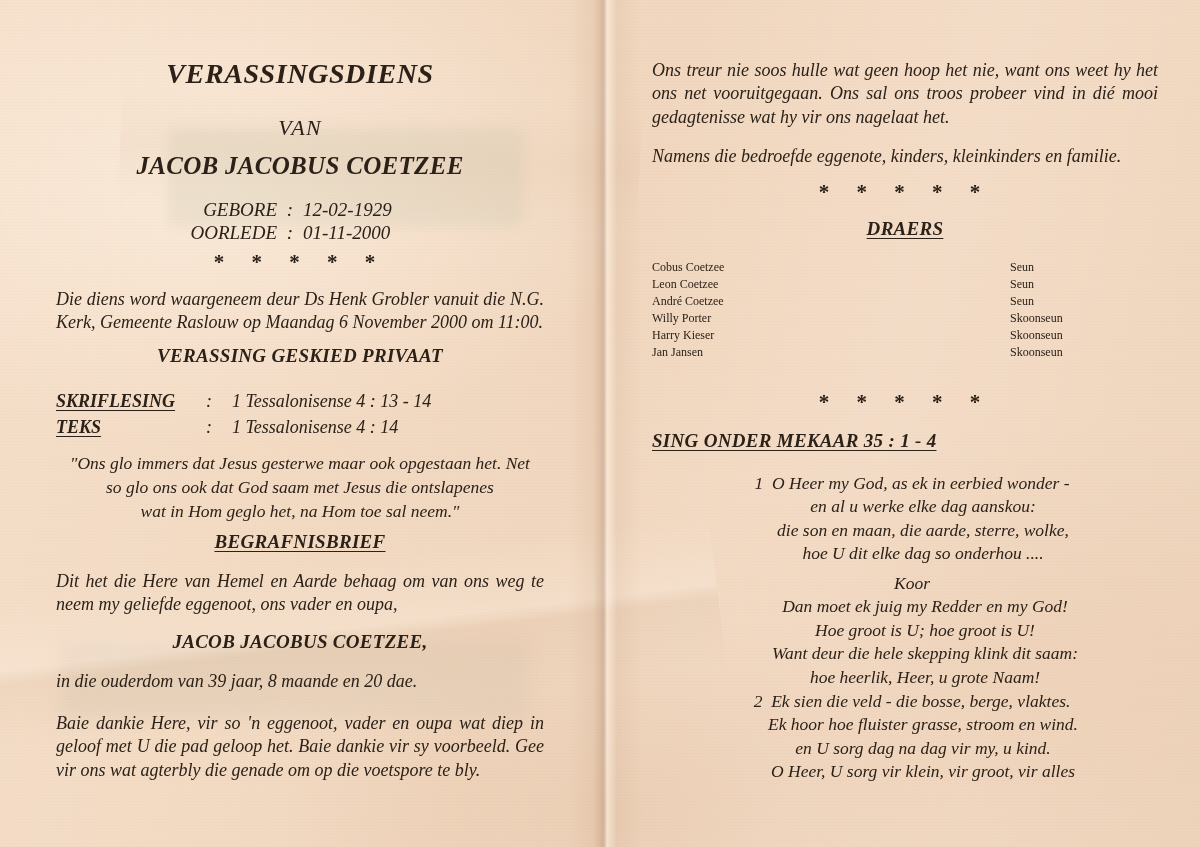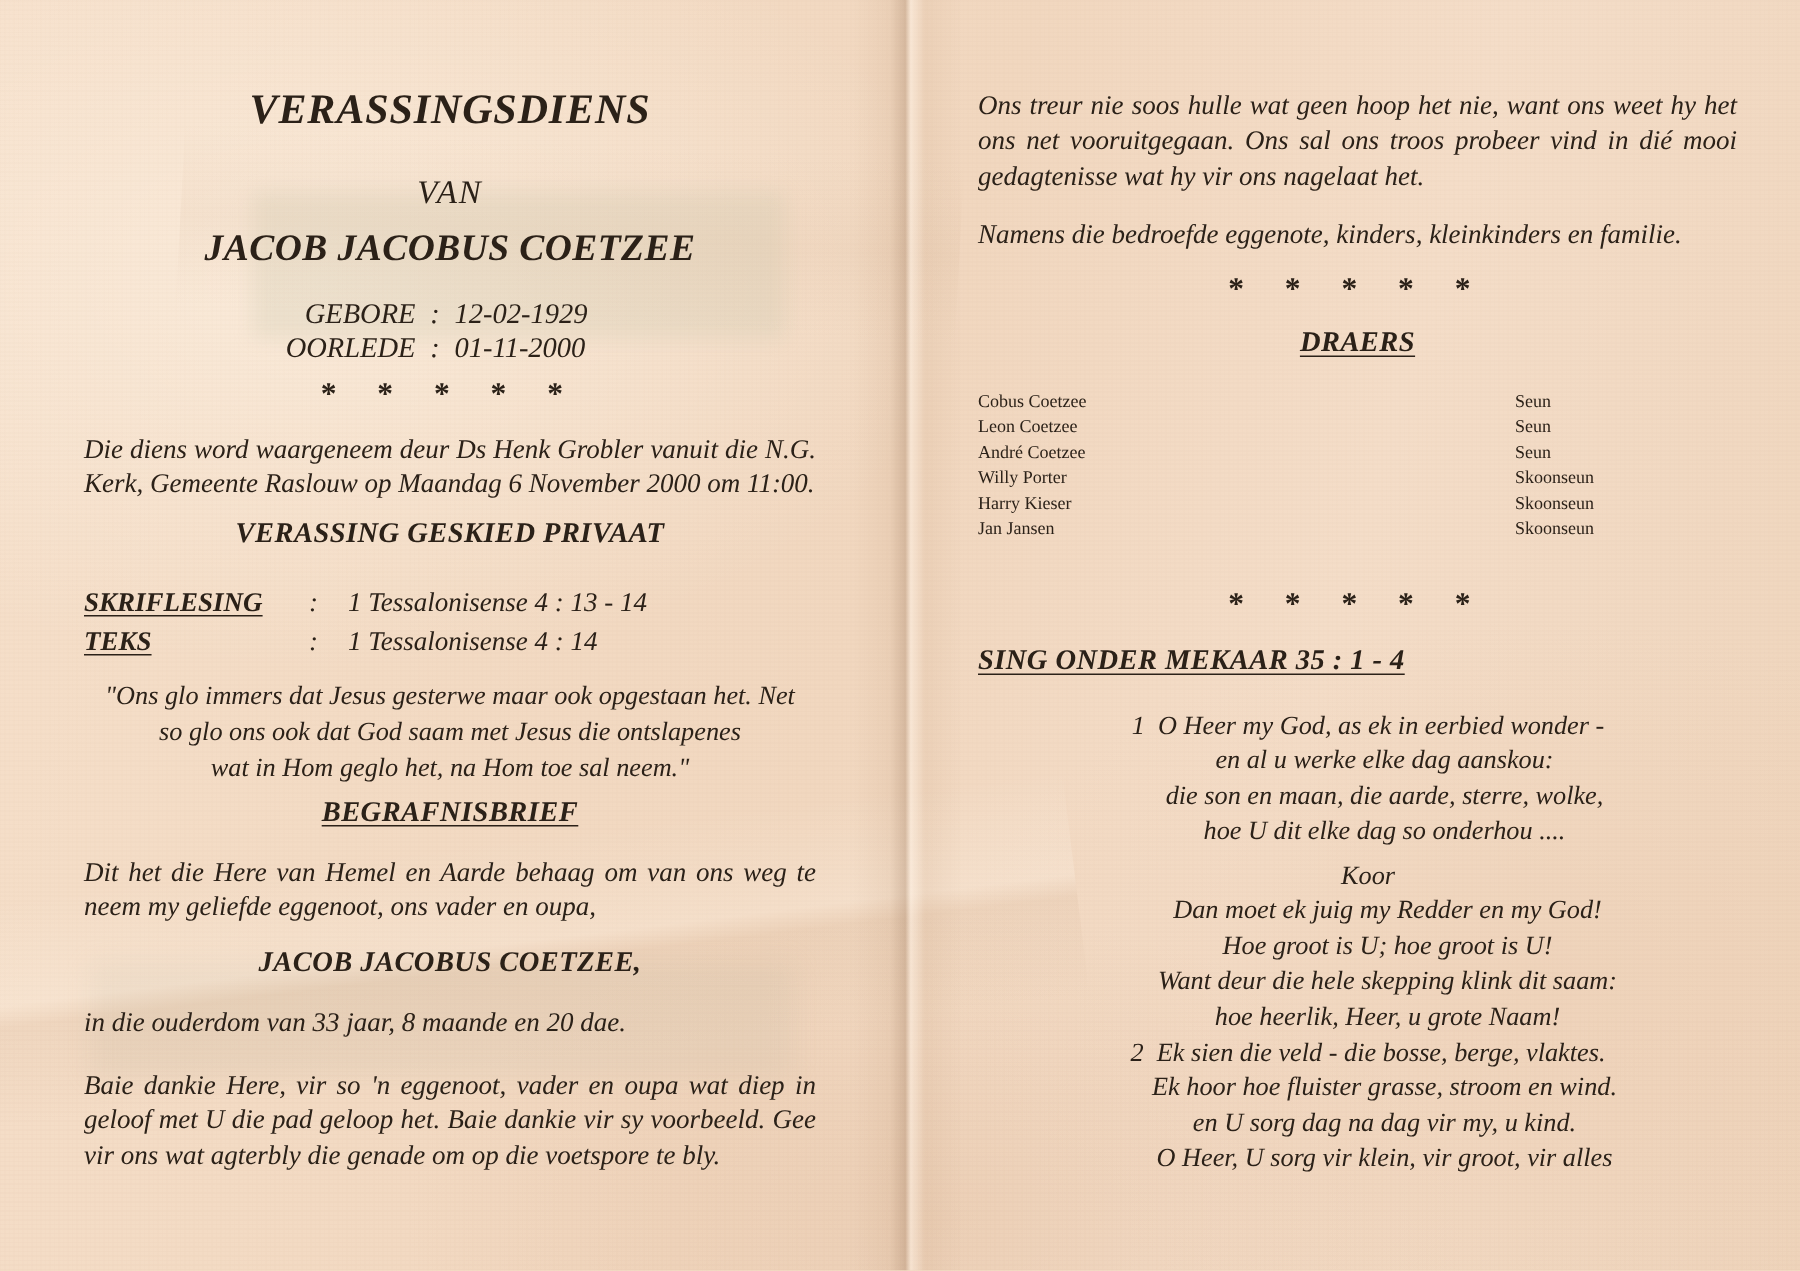--- a/index.html
+++ b/index.html
@@ -145,21 +145,21 @@
       <div>so glo ons ook dat God saam met Jesus die ontslapenes</div>
       <div>wat in Hom geglo het, na Hom toe sal neem."</div>
     </div>
 
     <div class="blk ctr head-b ul" style="left:0;top:531px;width:600px;">BEGRAFNISBRIEF</div>
 
     <div class="blk just body" style="left:56px;top:570px;width:488px;">Dit het die Here van Hemel en Aarde behaag om van ons weg te neem my geliefde eggenoot, ons vader en oupa,</div>
 
     <div class="blk ctr head-b" style="left:0;top:631px;width:600px;">JACOB JACOBUS COETZEE,</div>
 
-    <div class="blk body" style="left:56px;top:670px;width:488px;">in die ouderdom van 33 jaar, 8 maande en 20 dae.</div>
+    <div class="blk body" style="left:56px;top:670px;width:488px;">in die ouderdom van 39 jaar, 8 maande en 20 dae.</div>
 
     <div class="blk just body" style="left:56px;top:712px;width:488px;">Baie dankie Here, vir so 'n eggenoot, vader en oupa wat diep in geloof met U die pad geloop het.  Baie dankie vir sy voorbeeld.  Gee vir ons wat agterbly die genade om op die voetspore te bly.</div>
 
   </div>
 
   <div class="col" id="right">
 
     <div class="blk just body" style="left:52px;top:59px;width:506px;">Ons treur nie soos hulle wat geen hoop het nie, want ons weet hy het ons net vooruitgegaan.   Ons sal ons troos probeer vind in dié mooi gedagtenisse wat hy vir ons nagelaat het.</div>
 
     <div class="blk body" style="left:52px;top:145px;width:506px;">Namens die bedroefde eggenote, kinders, kleinkinders en familie.</div>

